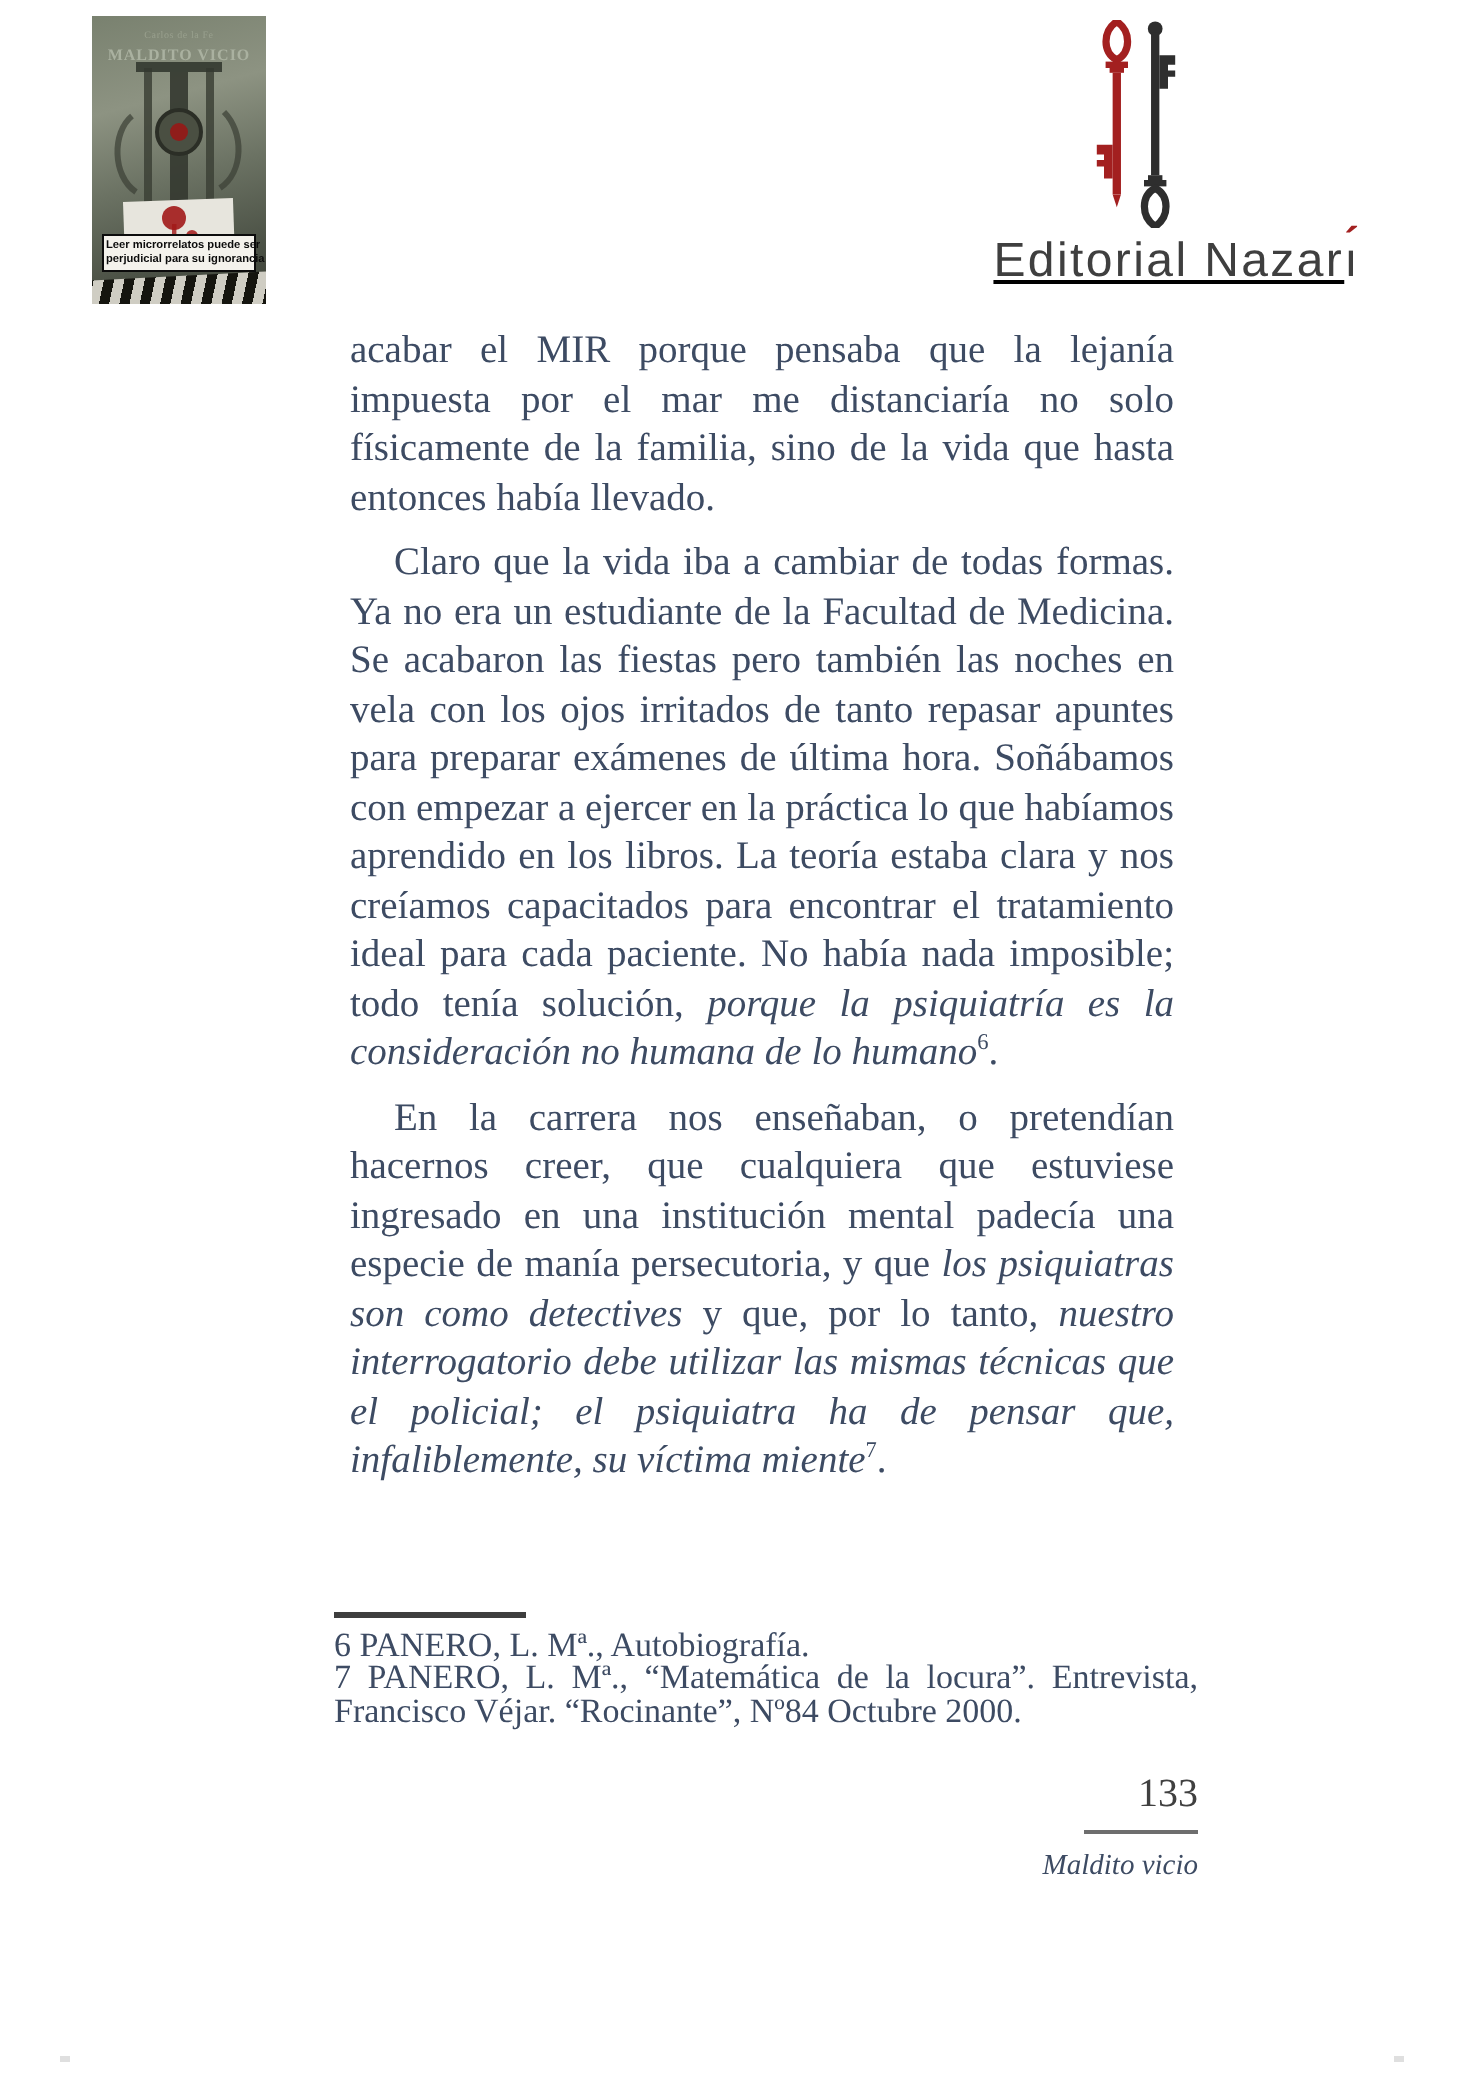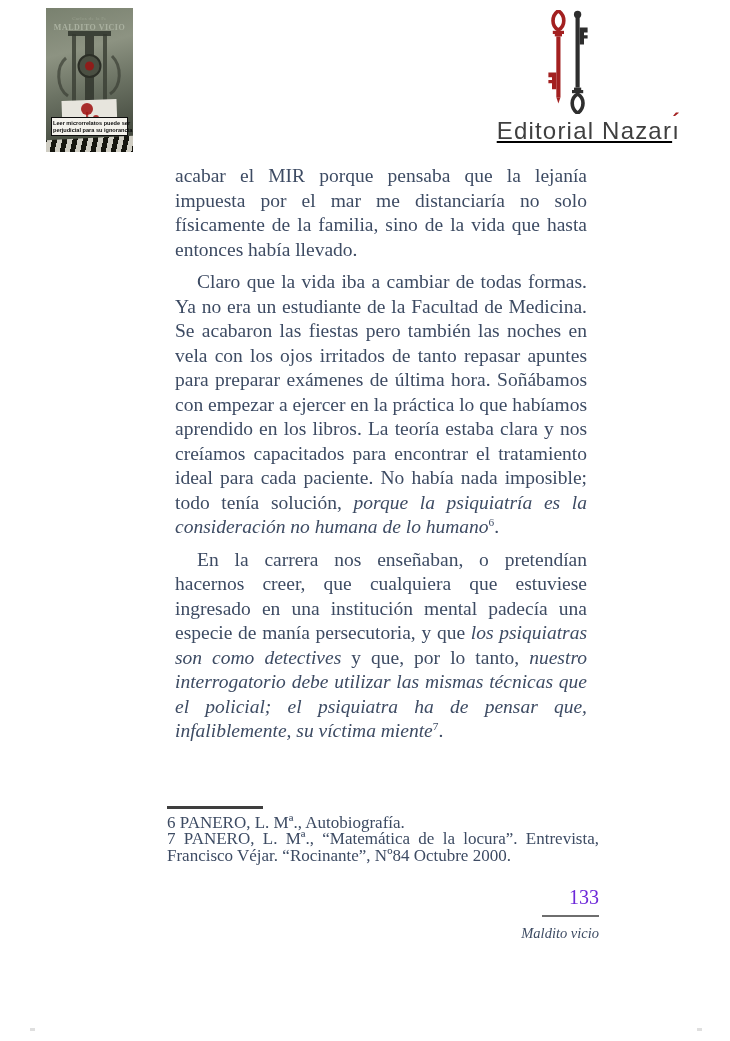--- a/index.html
+++ b/index.html
@@ -71,21 +71,21 @@
   #body-text sup { font-size:.58em; line-height:0; vertical-align:super; }
 
   
   #footnotes { position:absolute; left:167px; top:806px; width:432px; color:#3d4b63; }
   .fn-rule { width:96px; height:2.5px; background:#3e3e3e; margin-bottom:6px; }
   .footnote { font-size:17px; line-height:16.5px; text-align:justify; }
 
   
   #page-number {
     position:absolute; top:886px; right:131px; width:120px;
-    text-align:right; font-size:20px; color:#6d28d9;
+    text-align:right; font-size:20px; color:#404040;
     font-variant-numeric:oldstyle-nums;
   }
   #footer-rule { position:absolute; top:915px; right:131px; width:57px; height:2px; background:#6e6e6e; }
   #running-title {
     position:absolute; top:925px; right:131px; width:160px;
     text-align:right; font-style:italic; font-size:14.5px; color:#3d4b63;
   }
 
   
   .crop-mark { position:absolute; width:5px; height:3px; background:#dfdfdf; }

